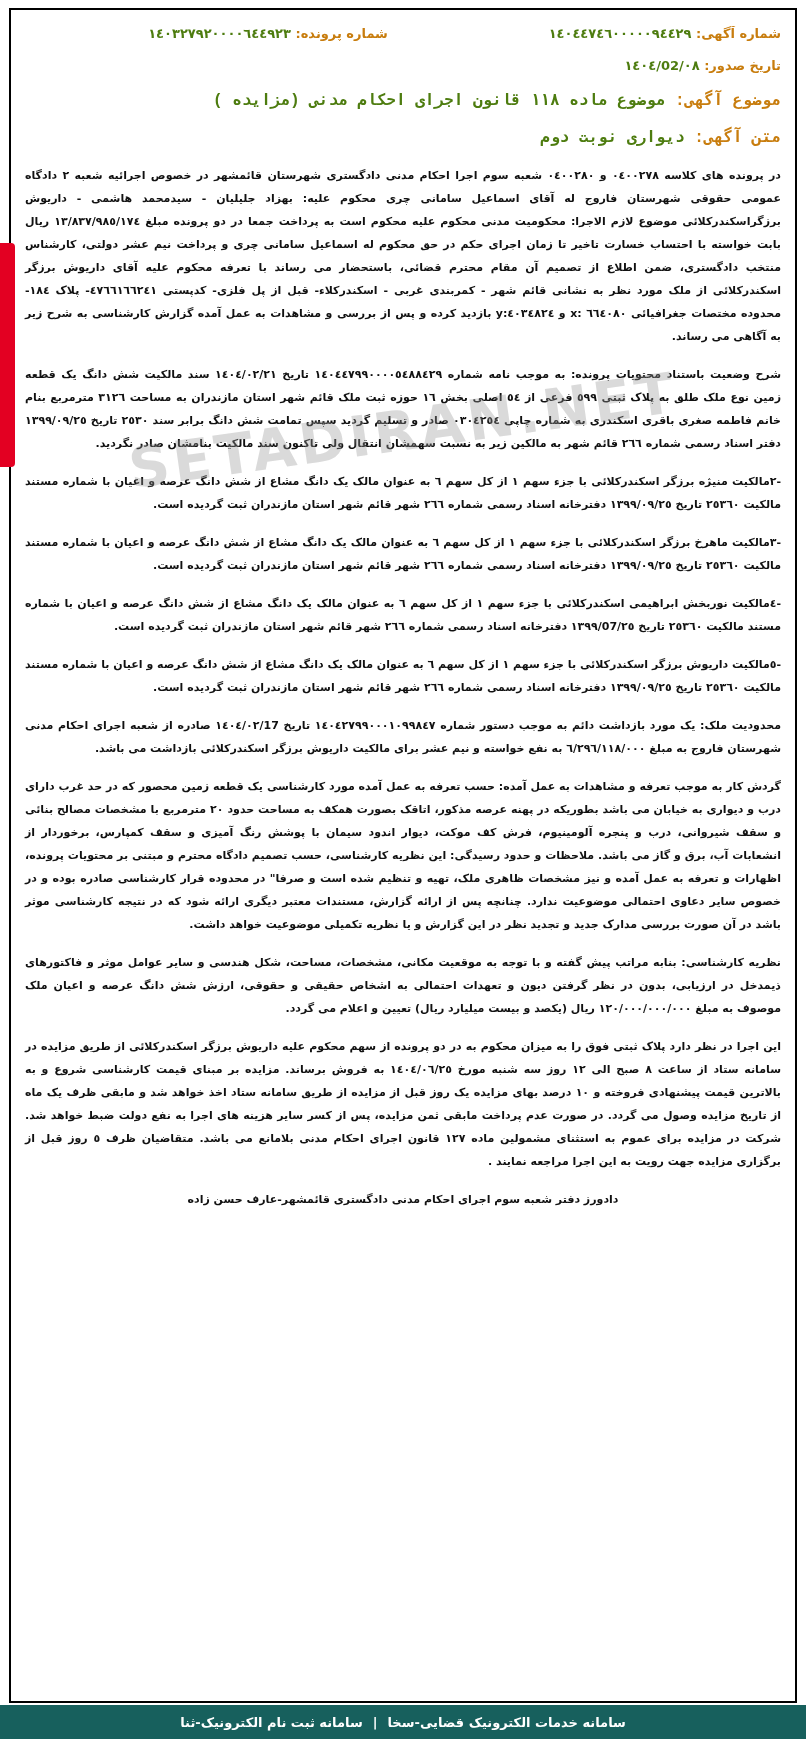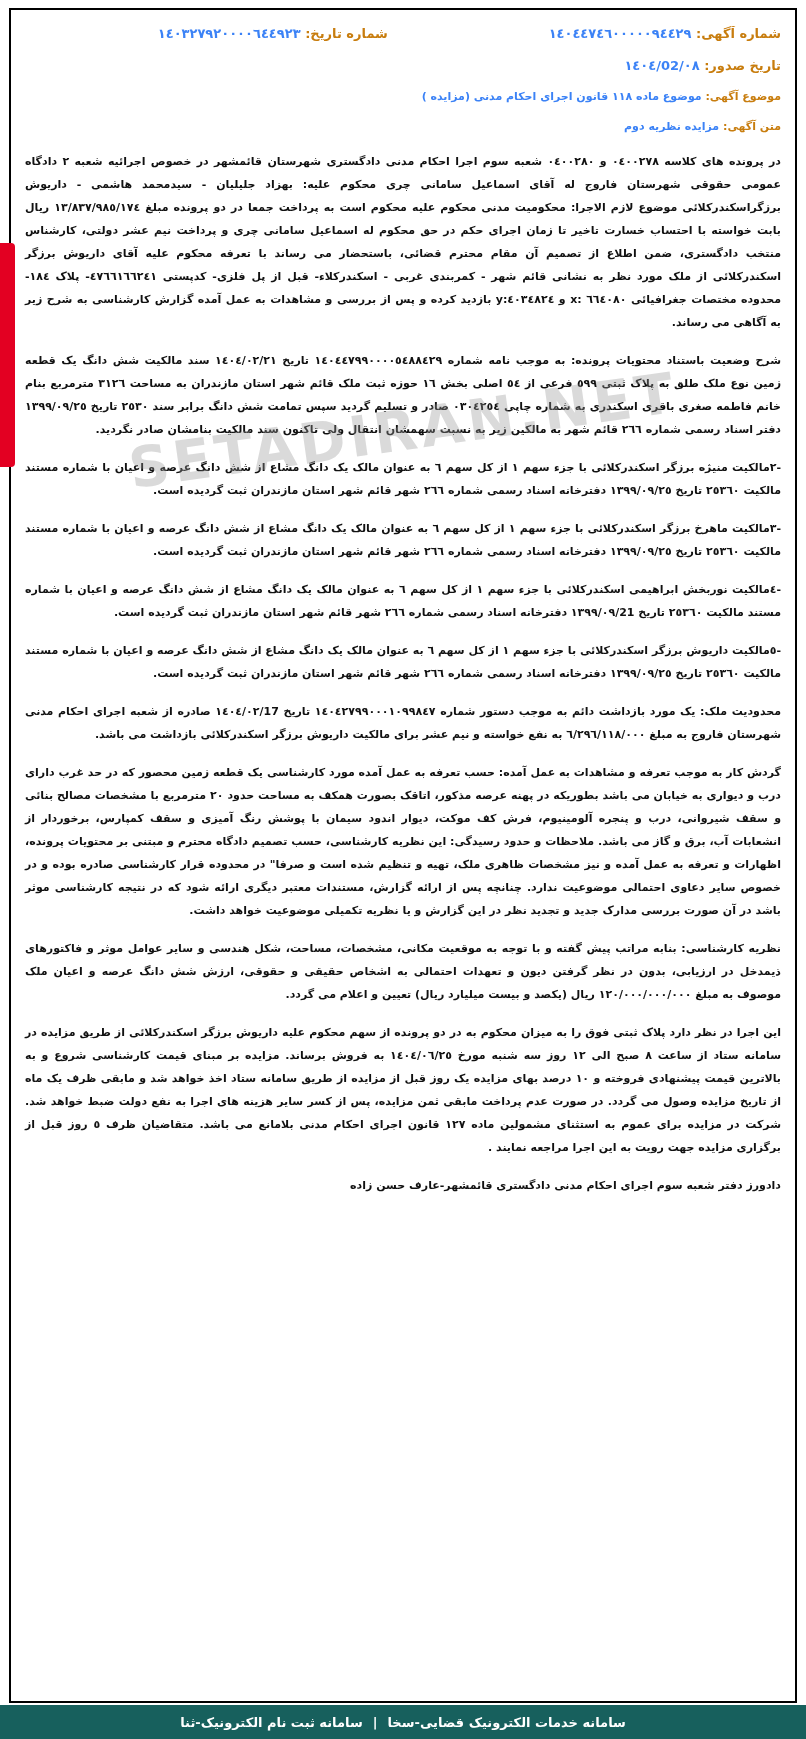--- a/index.html
+++ b/index.html
@@ -22,32 +22,32 @@
     display: grid;
     margin-bottom: 17px;
     font-size: 13px;
     font-weight: bold;
     direction: rtl;
   }
   .cols-a { grid-template-columns: 52% 48%; }
   .cols-b { grid-template-columns: 33% 67%; }
   .hdr-cell { white-space: nowrap; overflow: hidden; }
   .lbl { color: #c87d0e; font-weight: bold; }
-  .val { color: #3b82f6; font-weight: bold; text-align: right; }
-  .meta { margin-bottom: 17px; font-size: 11px; font-weight: bold; }
+  .val { color: #4d7c0f; font-weight: bold; text-align: right; }
+  .meta { margin-bottom: 17px; font-size: 16px; font-weight: bold; font-family: Liberation Mono, monospace; }
   .para {
     font-size: 11px;
     line-height: 23px;
     font-weight: bold;
     color: #111111;
     text-align: justify;
     margin-bottom: 15px;
     direction: rtl;
   }
-  .signature { text-align: right; margin-bottom: 0; }
+  .signature { text-align: center; margin-bottom: 0; }
   .watermark {
     position: absolute;
     top: 398px; left: 50%;
     transform: translateX(-50%) rotate(-8deg);
     font-size: 56px;
     font-weight: bold;
     letter-spacing: 4px;
     color: rgba(150, 150, 150, 0.35);
     white-space: nowrap;
     z-index: 5;
@@ -83,47 +83,47 @@
 <body>
 
 <div class="doc">
 
   <div class="hdr-row cols-a">
     <div class="hdr-cell">
       <span class="lbl">شماره آگهی:</span>
       <span class="val">١٤٠٤٤٧٤٦٠٠٠٠٠٩٤٤٢٩</span>
     </div>
     <div class="hdr-cell">
-      <span class="lbl">شماره تاریخ:</span>
+      <span class="lbl">شماره پرونده:</span>
       <span class="val">١٤٠٣٢٧٩٢٠٠٠٠٦٤٤٩٢٣</span>
     </div>
   </div>
 
   <div class="hdr-row cols-b">
     <div class="hdr-cell">
       <span class="lbl">تاریخ صدور:</span>
       <span class="val">١٤٠٤/02/٠٨</span>
     </div>
   </div>
 
   <div class="meta">
     <span class="lbl">موضوع آگهی:</span>
     <span class="val">موضوع ماده ١١٨ قانون اجرای احکام مدنی (مزایده )</span>
   </div>
 
   <div class="meta">
     <span class="lbl">متن آگهی:</span>
-    <span class="val">مزایده نظریه دوم</span>
+    <span class="val">دیواری نوبت دوم</span>
   </div>
 
   <div class="para">در پرونده های کلاسه ٠٤٠٠٢٧٨ و ٠٤٠٠٢٨٠ شعبه سوم اجرا احکام مدنی دادگستری شهرستان قائمشهر در خصوص اجرائیه شعبه ٢ دادگاه عمومی حقوقی شهرستان فاروج له آقای اسماعیل سامانی چری محکوم علیه: بهزاد جلیلیان - سیدمحمد هاشمی - داریوش برزگراسکندرکلائی موضوع لازم الاجرا: محکومیت مدنی محکوم علیه محکوم است به پرداخت جمعا در دو پرونده مبلغ ١٣/٨٣٧/٩٨٥/١٧٤ ریال بابت خواسته با احتساب خسارت تاخیر تا زمان اجرای حکم در حق محکوم له اسماعیل سامانی چری و پرداخت نیم عشر دولتی، کارشناس منتخب دادگستری، ضمن اطلاع از تصمیم آن مقام محترم قضائی، باستحضار می رساند با تعرفه محکوم علیه آقای داریوش برزگر اسکندرکلائی از ملک مورد نظر به نشانی قائم شهر - کمربندی غربی - اسکندرکلاء- قبل از پل فلزی- کدپستی ٤٧٦٦١٦٦٢٤١- پلاک ١٨٤- محدوده مختصات جغرافیائی ٦٦٤٠٨٠ :x و ٤٠٣٤٨٢٤:y بازدید کرده و پس از بررسی و مشاهدات به عمل آمده گزارش کارشناسی به شرح زیر به آگاهی می رساند.</div>
   <div class="para">شرح وضعیت باستناد محتویات پرونده: به موجب نامه شماره ١٤٠٤٤٧٩٩٠٠٠٠٥٤٨٨٤٢٩ تاریخ ١٤٠٤/٠٢/٢١ سند مالکیت شش دانگ یک قطعه زمین نوع ملک طلق به پلاک ثبتی ٥٩٩ فرعی از ٥٤ اصلی بخش ١٦ حوزه ثبت ملک قائم شهر استان مازندران به مساحت ٣١٢٦ مترمربع بنام خانم فاطمه صغری باقری اسکندری به شماره چاپی ٠٣٠٤٢٥٤ صادر و تسلیم گردید سپس تمامت شش دانگ برابر سند ٢٥٣٠ تاریخ ١٣٩٩/٠٩/٢٥ دفتر اسناد رسمی شماره ٢٦٦ قائم شهر به مالکین زیر به نسبت سهمشان انتقال ولی تاکنون سند مالکیت بنامشان صادر نگردید.</div>
   <div class="para">-٢مالکیت منیژه برزگر اسکندرکلائی با جزء سهم ١ از کل سهم ٦ به عنوان مالک یک دانگ مشاع از شش دانگ عرصه و اعیان با شماره مستند مالکیت ٢٥٣٦٠ تاریخ ١٣٩٩/٠٩/٢٥ دفترخانه اسناد رسمی شماره ٢٦٦ شهر قائم شهر استان مازندران ثبت گردیده است.</div>
   <div class="para">-٣مالکیت ماهرخ برزگر اسکندرکلائی با جزء سهم ١ از کل سهم ٦ به عنوان مالک یک دانگ مشاع از شش دانگ عرصه و اعیان با شماره مستند مالکیت ٢٥٣٦٠ تاریخ ١٣٩٩/٠٩/٢٥ دفترخانه اسناد رسمی شماره ٢٦٦ شهر قائم شهر استان مازندران ثبت گردیده است.</div>
-  <div class="para">-٤مالکیت نوربخش ابراهیمی اسکندرکلائی با جزء سهم ١ از کل سهم ٦ به عنوان مالک یک دانگ مشاع از شش دانگ عرصه و اعیان با شماره مستند مالکیت ٢٥٣٦٠ تاریخ ١٣٩٩/٠٩/21 دفترخانه اسناد رسمی شماره ٢٦٦ شهر قائم شهر استان مازندران ثبت گردیده است.</div>
+  <div class="para">-٤مالکیت نوربخش ابراهیمی اسکندرکلائی با جزء سهم ١ از کل سهم ٦ به عنوان مالک یک دانگ مشاع از شش دانگ عرصه و اعیان با شماره مستند مالکیت ٢٥٣٦٠ تاریخ ١٣٩٩/07/٢٥ دفترخانه اسناد رسمی شماره ٢٦٦ شهر قائم شهر استان مازندران ثبت گردیده است.</div>
   <div class="para">-٥مالکیت داریوش برزگر اسکندرکلائی با جزء سهم ١ از کل سهم ٦ به عنوان مالک یک دانگ مشاع از شش دانگ عرصه و اعیان با شماره مستند مالکیت ٢٥٣٦٠ تاریخ ١٣٩٩/٠٩/٢٥ دفترخانه اسناد رسمی شماره ٢٦٦ شهر قائم شهر استان مازندران ثبت گردیده است.</div>
   <div class="para">محدودیت ملک: یک مورد بازداشت دائم به موجب دستور شماره ١٤٠٤٢٧٩٩٠٠٠١٠٩٩٨٤٧ تاریخ ١٤٠٤/٠٢/17 صادره از شعبه اجرای احکام مدنی شهرستان فاروج به مبلغ ٦/٢٩٦/١١٨/٠٠٠ به نفع خواسته و نیم عشر برای مالکیت داریوش برزگر اسکندرکلائی بازداشت می باشد.</div>
   <div class="para">گردش کار به موجب تعرفه و مشاهدات به عمل آمده: حسب تعرفه به عمل آمده مورد کارشناسی یک قطعه زمین محصور که در حد غرب دارای درب و دیواری به خیابان می باشد بطوریکه در پهنه عرصه مذکور، اتاقک بصورت همکف به مساحت حدود ٢٠ مترمربع با مشخصات مصالح بنائی و سقف شیروانی، درب و پنجره آلومینیوم، فرش کف موکت، دیوار اندود سیمان با پوشش رنگ آمیزی و سقف کمپارس، برخوردار از انشعابات آب، برق و گاز می باشد. ملاحظات و حدود رسیدگی: این نظریه کارشناسی، حسب تصمیم دادگاه محترم و مبتنی بر محتویات پرونده، اظهارات و تعرفه به عمل آمده و نیز مشخصات ظاهری ملک، تهیه و تنظیم شده است و صرفا" در محدوده قرار کارشناسی صادره بوده و در خصوص سایر دعاوی احتمالی موضوعیت ندارد. چنانچه پس از ارائه گزارش، مستندات معتبر دیگری ارائه شود که در نتیجه کارشناسی موثر باشد در آن صورت بررسی مدارک جدید و تجدید نظر در این گزارش و یا نظریه تکمیلی موضوعیت خواهد داشت.</div>
   <div class="para">نظریه کارشناسی: بنابه مراتب پیش گفته و با توجه به موقعیت مکانی، مشخصات، مساحت، شکل هندسی و سایر عوامل موثر و فاکتورهای ذیمدخل در ارزیابی، بدون در نظر گرفتن دیون و تعهدات احتمالی به اشخاص حقیقی و حقوقی، ارزش شش دانگ عرصه و اعیان ملک موصوف به مبلغ ١٢٠/٠٠٠/٠٠٠/٠٠٠ ریال (یکصد و بیست میلیارد ریال) تعیین و اعلام می گردد.</div>
   <div class="para">این اجرا در نظر دارد پلاک ثبتی فوق را به میزان محکوم به در دو پرونده از سهم محکوم علیه داریوش برزگر اسکندرکلائی از طریق مزایده در سامانه ستاد از ساعت ٨ صبح الی ١٢ روز سه شنبه مورخ ١٤٠٤/٠٦/٢٥ به فروش برساند. مزایده بر مبنای قیمت کارشناسی شروع و به بالاترین قیمت پیشنهادی فروخته و ١٠ درصد بهای مزایده یک روز قبل از مزایده از طریق سامانه ستاد اخذ خواهد شد و مابقی ظرف یک ماه از تاریخ مزایده وصول می گردد. در صورت عدم پرداخت مابقی ثمن مزایده، پس از کسر سایر هزینه های اجرا به نفع دولت ضبط خواهد شد. شرکت در مزایده برای عموم به استثنای مشمولین ماده ١٢٧ قانون اجرای احکام مدنی بلامانع می باشد. متقاضیان ظرف ٥ روز قبل از برگزاری مزایده جهت رویت به این اجرا مراجعه نمایند .</div>
 
   <div class="para signature">دادورز دفتر شعبه سوم اجرای احکام مدنی دادگستری قائمشهر-عارف حسن زاده</div>
 
 </div>
 

